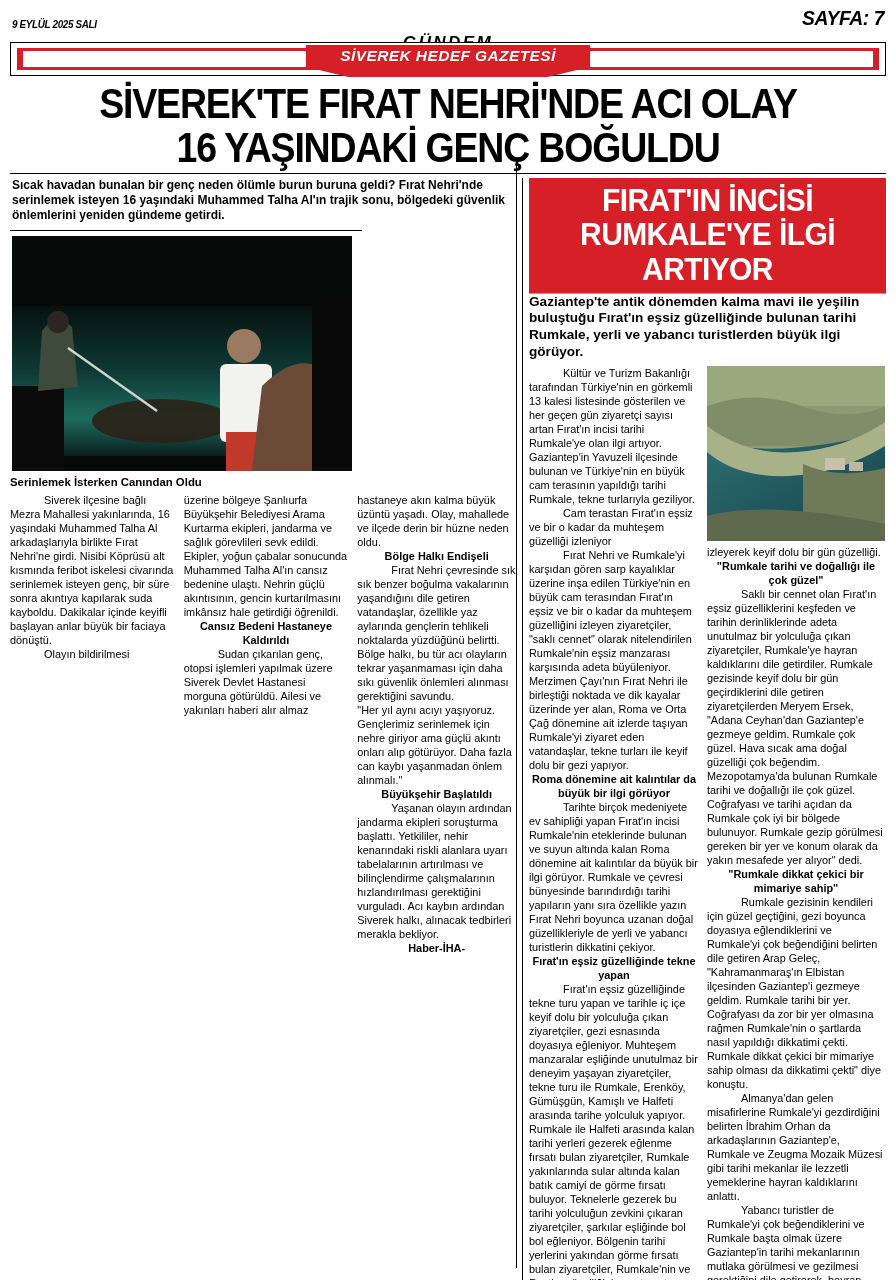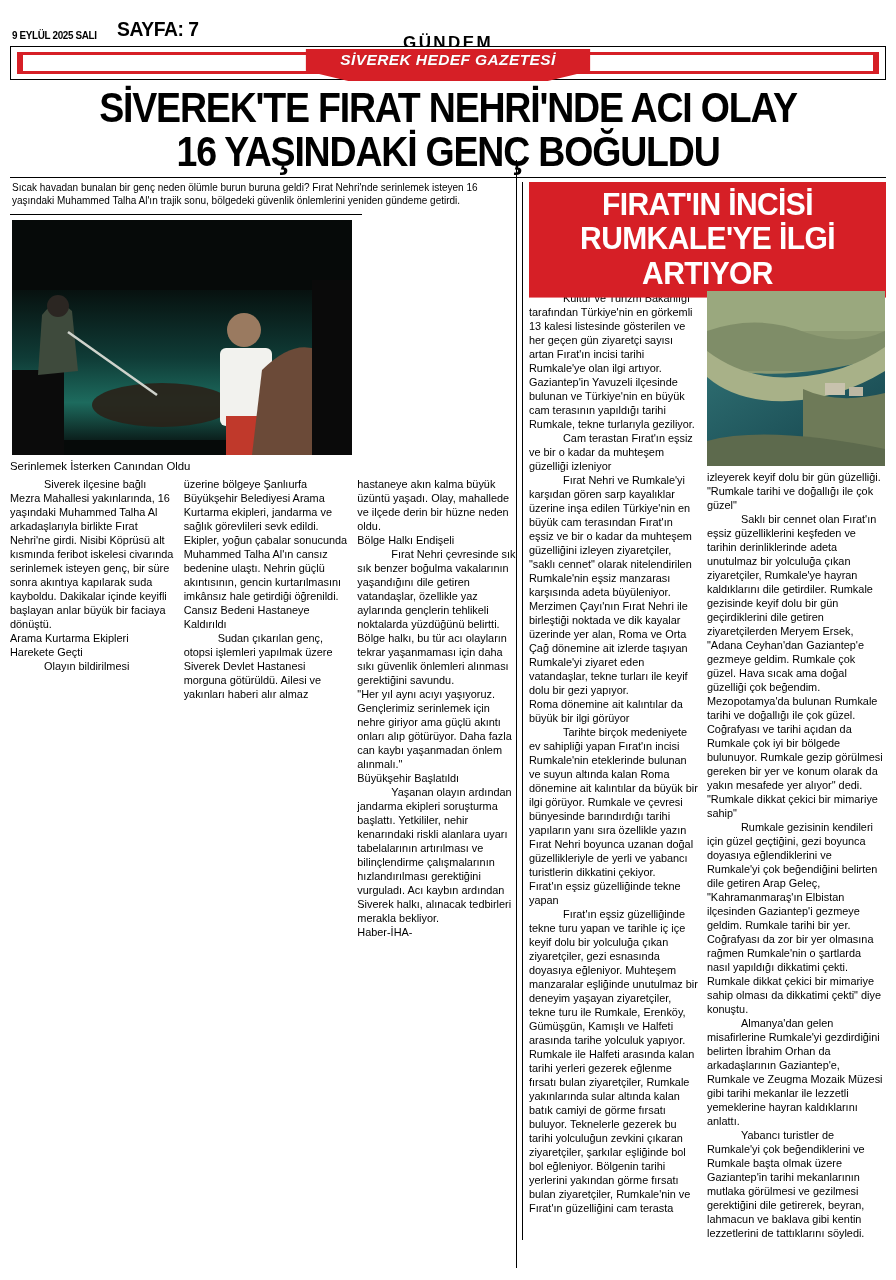--- a/index.html
+++ b/index.html
@@ -13,39 +13,39 @@
   .page{
     position:relative;
     width:896px;height:1280px;
     box-sizing:border-box;
     padding:0 10px;
     overflow:hidden;
   }
 
   
   .masthead{
-    display:flex;align-items:flex-end;
-    height:28px;padding:13px 2px 0 2px;
+    display:flex;align-items:flex-end;justify-content:space-between;
+    height:28px;padding:2px 2px 0 2px;font-style:italic;
   }
   .masthead .dateline{
     font-size:11.5px;font-weight:bold;letter-spacing:-0.4px;
     transform:scaleX(0.86);transform-origin:left bottom;white-space:nowrap;
   }
   .masthead .section{
     font-size:17px;font-weight:bold;letter-spacing:2.4px;
     position:absolute;left:0;right:0;text-align:center;top:3px;margin-top:30px;
   }
   .masthead .pageno{
     font-size:21px;font-weight:bold;letter-spacing:-0.5px;
     transform:scaleX(0.92);transform-origin:right bottom;
   }
 
   
   .flagwrap{
-    position:relative;border:1.6px solid #000;height:34px;margin-top:5px;
+    position:relative;border:1.6px solid #000;height:34px;margin-top:12px;
     background:#fff;box-sizing:border-box;
   }
   .flagwrap .bar{
     position:absolute;left:6px;right:6px;top:5px;height:22px;
     background:#d61f26;
   }
   .flagwrap .inner-l,.flagwrap .inner-r{
     position:absolute;top:8px;height:16px;background:#fff;
   }
   .flagwrap .inner-l{left:12px;width:295px;}
@@ -74,41 +74,41 @@
 
   
   .topwrap{display:flex;gap:0;margin-top:4px;}
   .topleft{width:512px;padding-right:6px;box-sizing:border-box;}
   .topright{
     width:364px;box-sizing:border-box;border-left:1.6px solid #000;
     padding-left:6px;
   }
 
   .lede{
-    font-size:10px;font-weight:normal;line-height:1.25;
+    font-size:12px;font-weight:bold;line-height:1.25;
     margin:0 0 7px 2px;
   }
   .lede-underline{border:0;border-top:1.3px solid #000;margin:0 0 5px;width:352px;}
 
   .photo{
     background:#111;position:relative;overflow:hidden;
   }
   .photo.p1{width:340px;height:235px;margin:0 0 5px 2px;}
   .photo .sky{position:absolute;inset:0;}
 
   .cols3{display:flex;gap:9px;}
   .col{font-size:10.9px;line-height:1.285;text-align:left;}
   .col p{margin:0;}
   .col .indent{text-indent:34px;}
-  .col .sub{font-weight:normal;}
+  .col .sub{font-weight:bold;text-align:center;}
   .c1{width:166px;}
   .c2{width:166px;}
   .c3{width:160px;}
 
-  .capbold{font-weight:normal;font-size:11.4px;line-height:1.2;margin:2px 0 3px;}
+  .capbold{font-weight:bold;font-size:11.4px;line-height:1.2;margin:2px 0 3px;}
 
   
   .redhead{
     background:#d61f26;color:#fff;font-weight:bold;
     font-size:30px;line-height:1.07;letter-spacing:-0.6px;
     text-align:center;padding:5px 4px 7px;
     transform:scaleY(1.07);transform-origin:top center;
   }
   .redhead span{display:block;}
   .feat-lede{
@@ -183,21 +183,20 @@
           <rect x="300" y="60" width="40" height="175" fill="#0a0a0a"></rect>
         </svg>
       </div>
 
       <div class="capbold">Serinlemek İsterken Canından Oldu</div>
 
       <div class="cols3">
 
         <div class="col c1">
           <p class="indent">Siverek ilçesine bağlı Mezra Mahallesi yakınlarında, 16 yaşındaki Muhammed Talha Al arkadaşlarıyla birlikte Fırat Nehri'ne girdi. Nisibi Köprüsü alt kısmında feribot iskelesi civarında serinlemek isteyen genç, bir süre sonra akıntıya kapılarak suda kayboldu. Dakikalar içinde keyifli başlayan anlar büyük bir faciaya dönüştü.</p>
-          <p class="sub">Arama Kurtarma Ekipleri Harekete Geçti</p>
           <p class="indent">Olayın bildirilmesi</p>
         </div>
 
         <div class="col c2">
           <p>üzerine bölgeye Şanlıurfa Büyükşehir Belediyesi Arama Kurtarma ekipleri, jandarma ve sağlık görevlileri sevk edildi. Ekipler, yoğun çabalar sonucunda Muhammed Talha Al'ın cansız bedenine ulaştı. Nehrin güçlü akıntısının, gencin kurtarılmasını imkânsız hale getirdiği öğrenildi.</p>
           <p class="sub">Cansız Bedeni Hastaneye Kaldırıldı</p>
           <p class="indent">Sudan çıkarılan genç, otopsi işlemleri yapılmak üzere Siverek Devlet Hastanesi morguna götürüldü. Ailesi ve yakınları haberi alır almaz</p>
         </div>
 
         <div class="col c3">
@@ -213,20 +212,21 @@
     </div>
 
     <div class="topright">
 
       <div class="redhead">
         <span>FIRAT'IN İNCİSİ</span>
         <span>RUMKALE'YE İLGİ</span>
         <span>ARTIYOR</span>
       </div>
 
+      <div class="feat-lede">Gaziantep'te antik dönemden kalma mavi ile yeşilin buluştuğu Fırat'ın eşsiz güzelliğinde bulunan tarihi Rumkale, yerli ve yabancı turistlerden büyük ilgi görüyor.</div>
 
       <div class="feat-cols">
 
         <div class="col fc1">
           <p class="indent">Kültür ve Turizm Bakanlığı tarafından Türkiye'nin en görkemli 13 kalesi listesinde gösterilen ve her geçen gün ziyaretçi sayısı artan Fırat'ın incisi tarihi Rumkale'ye olan ilgi artıyor. Gaziantep'in Yavuzeli ilçesinde bulunan ve Türkiye'nin en büyük cam terasının yapıldığı tarihi Rumkale, tekne turlarıyla geziliyor.</p>
           <p class="indent">Cam terastan Fırat'ın eşsiz ve bir o kadar da muhteşem güzelliği izleniyor</p>
           <p class="indent">Fırat Nehri ve Rumkale'yi karşıdan gören sarp kayalıklar üzerine inşa edilen Türkiye'nin en büyük cam terasından Fırat'ın eşsiz ve bir o kadar da muhteşem güzelliğini izleyen ziyaretçiler, "saklı cennet" olarak nitelendirilen Rumkale'nin eşsiz manzarası karşısında adeta büyüleniyor. Merzimen Çayı'nın Fırat Nehri ile birleştiği noktada ve dik kayalar üzerinde yer alan, Roma ve Orta Çağ dönemine ait izlerde taşıyan Rumkale'yi ziyaret eden vatandaşlar, tekne turları ile keyif dolu bir gezi yapıyor.</p>
           <p class="sub">Roma dönemine ait kalıntılar da büyük bir ilgi görüyor</p>
           <p class="indent">Tarihte birçok medeniyete ev sahipliği yapan Fırat'ın incisi Rumkale'nin eteklerinde bulunan ve suyun altında kalan Roma dönemine ait kalıntılar da büyük bir ilgi görüyor. Rumkale ve çevresi bünyesinde barındırdığı tarihi yapıların yanı sıra özellikle yazın Fırat Nehri boyunca uzanan doğal güzellikleriyle de yerli ve yabancı turistlerin dikkatini çekiyor.</p>
           <p class="sub">Fırat'ın eşsiz güzelliğinde tekne yapan</p>

